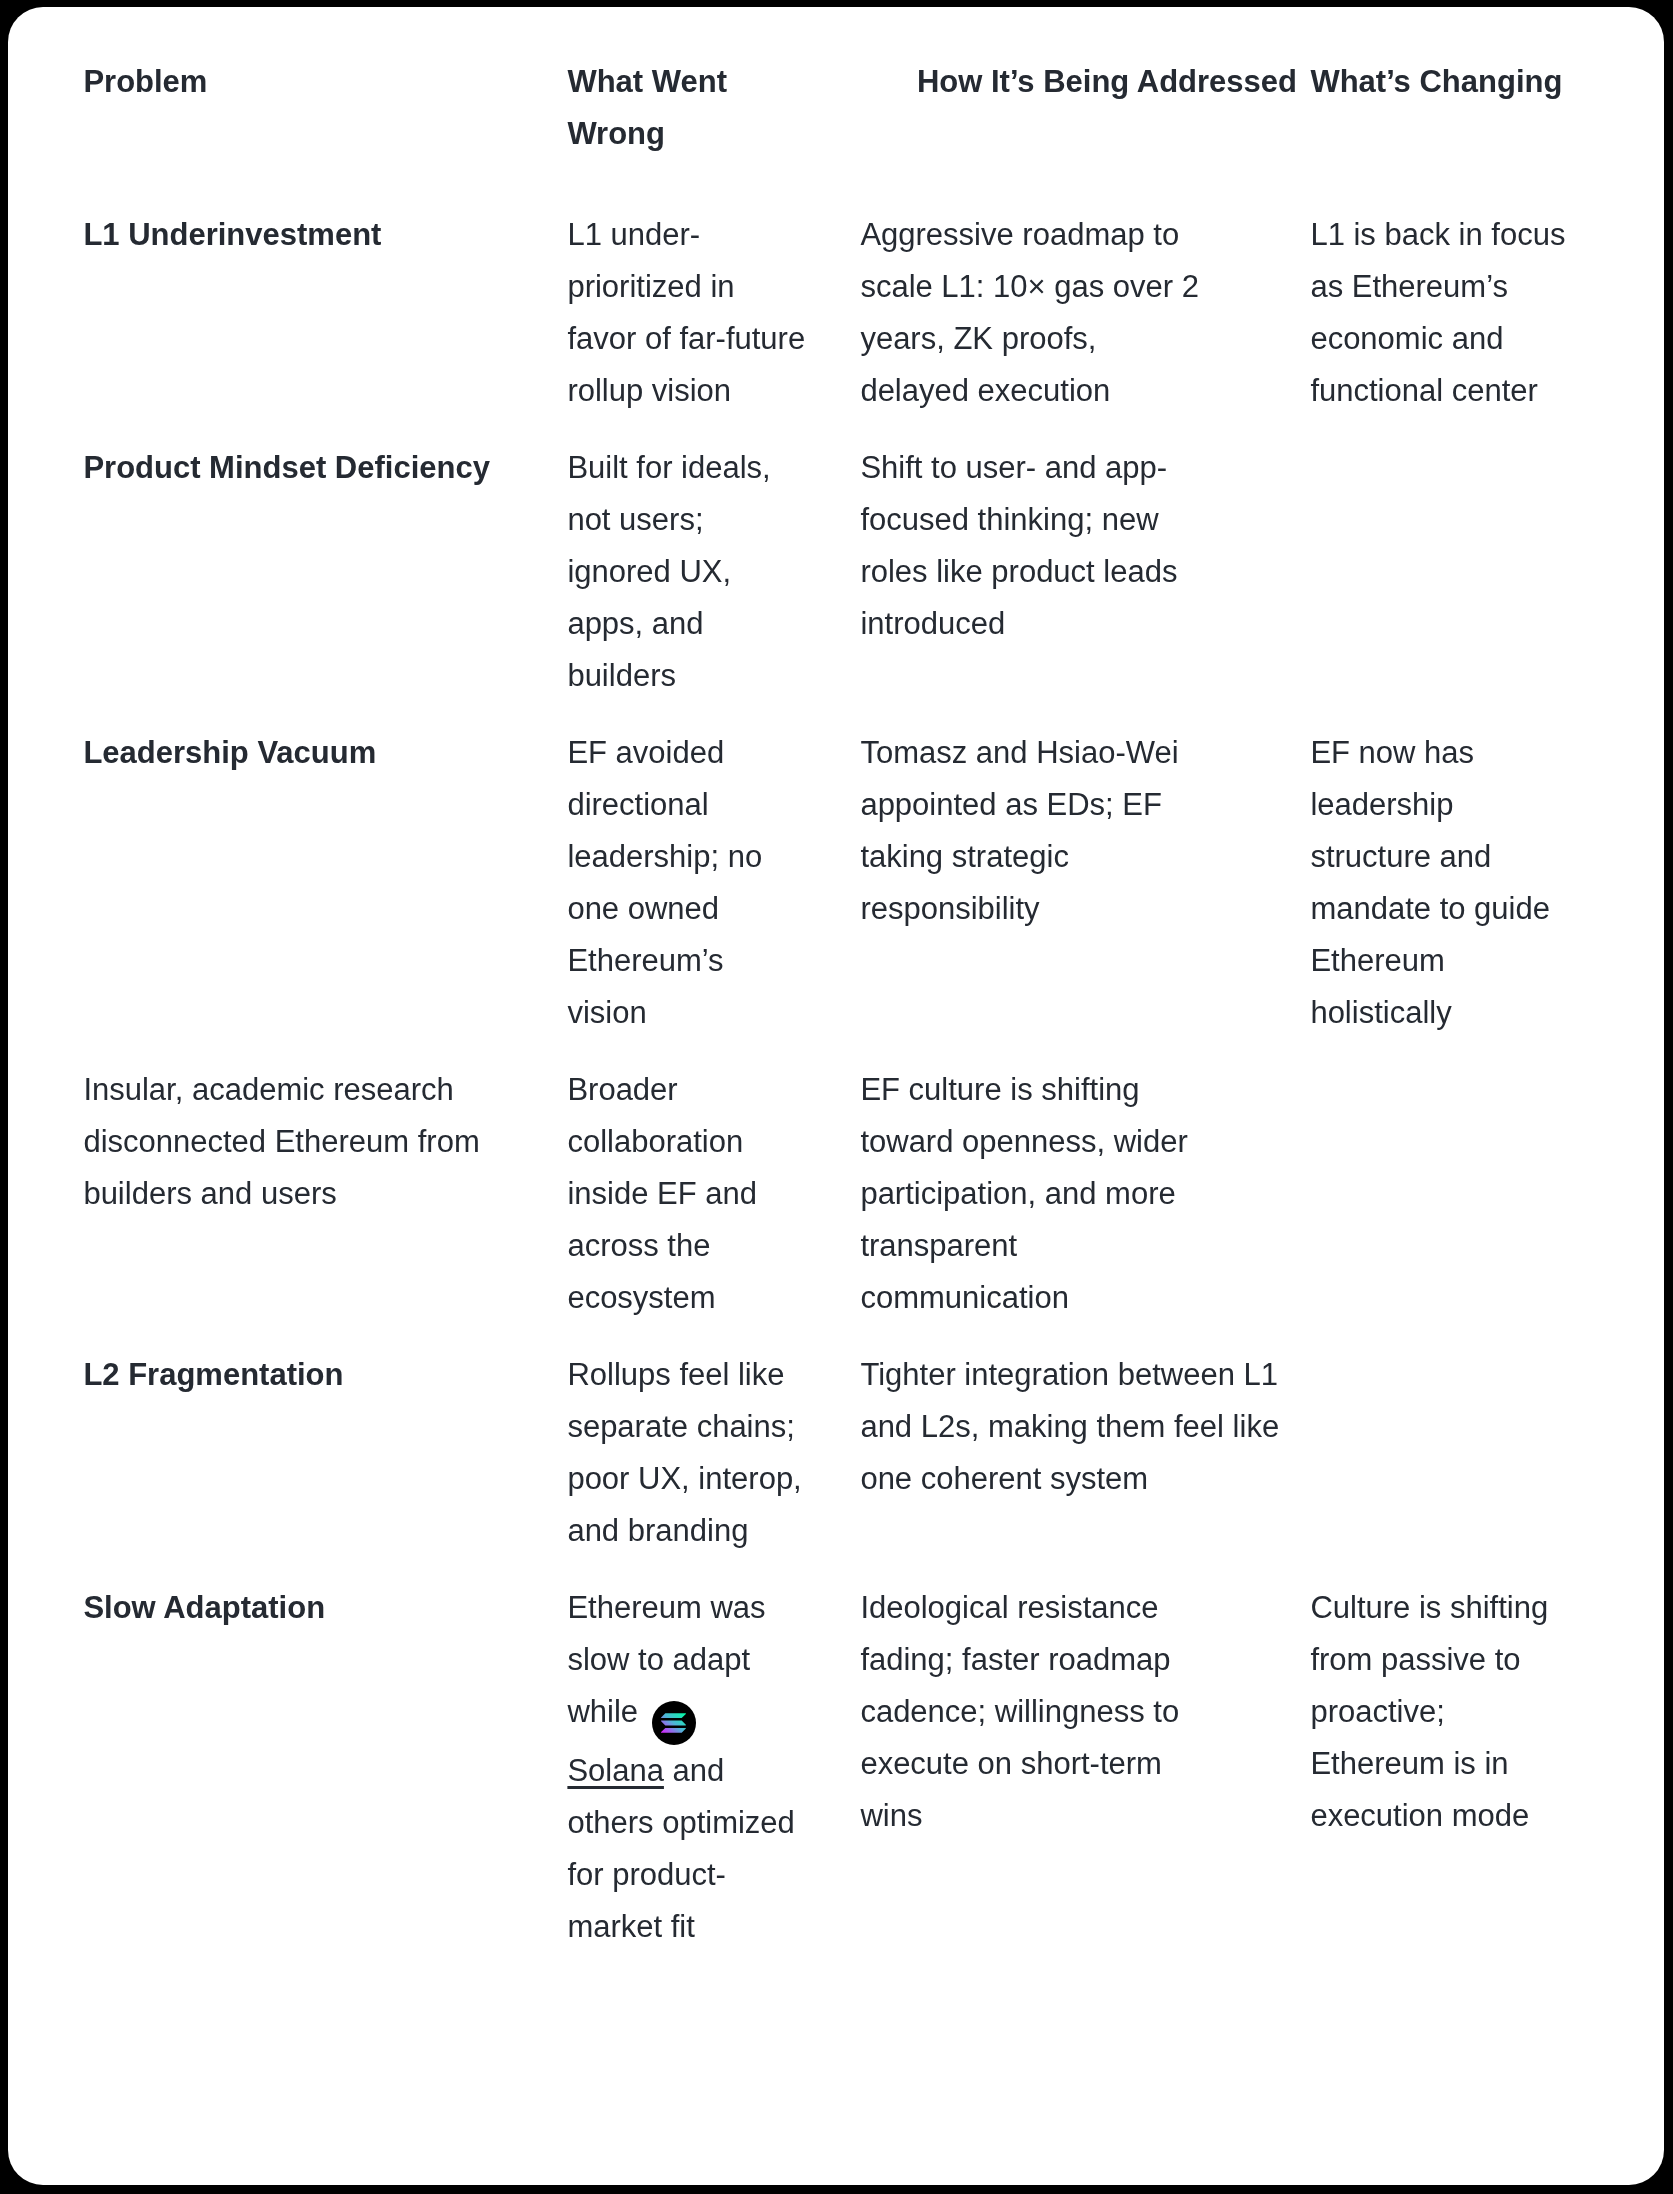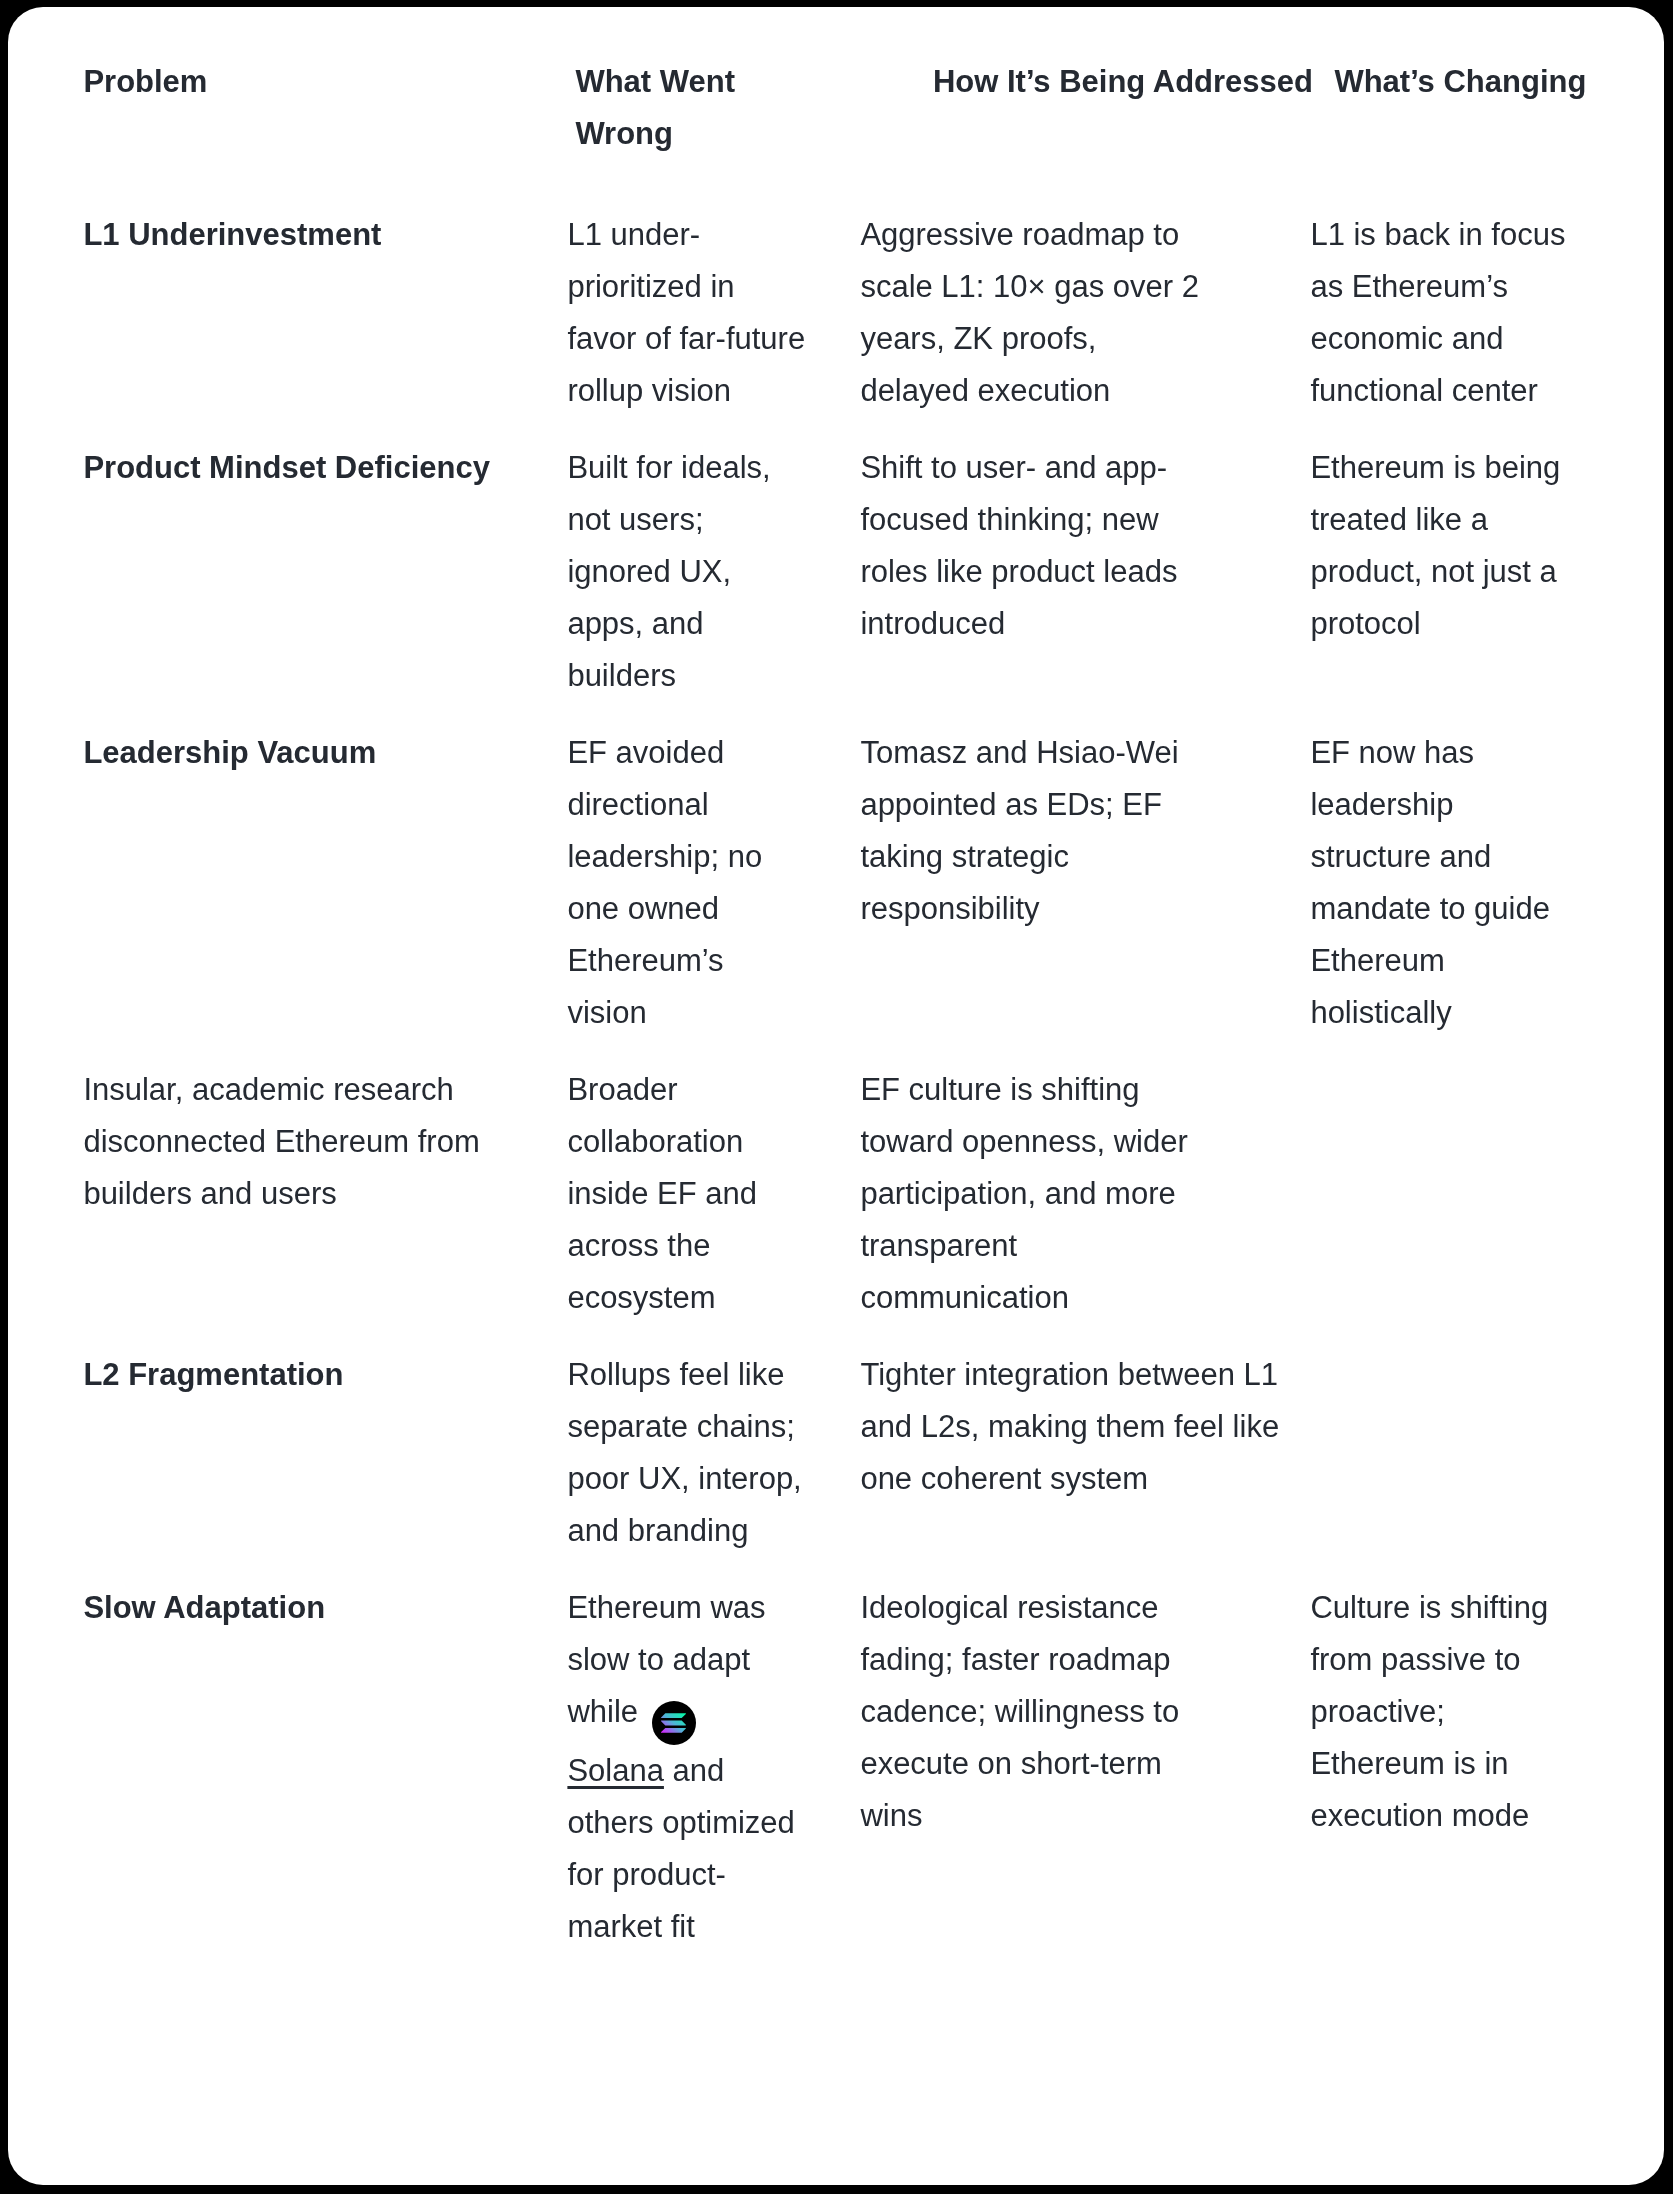--- a/index.html
+++ b/index.html
@@ -18,21 +18,21 @@
     box-sizing:border-box;
     padding:49px 42px 33px 75px;
     color:#252a32;
   }
   .t-row{
     display:grid;
     grid-template-columns:484px 293px 450px 294px;
     align-items:start;
     margin-bottom:25px;
   }
-  .t-head{ margin-bottom:49px;gap:8px; }
+  .t-head{ margin-bottom:49px; }
   .cell{
     font-size:31px;
     line-height:52px;
     font-weight:400;
     box-sizing:border-box;
   }
   .c1{ font-weight:700; padding-right:37px; }
   .c2{ padding-right:54px; }
   .c3{ padding-right:99px; }
   .c4{ padding-right:30px; }
@@ -72,21 +72,20 @@
     <div class="cell c1">L1 Underinvestment</div>
     <div class="cell c2">L1 under-prioritized in favor of far-future rollup vision</div>
     <div class="cell c3">Aggressive roadmap to scale L1: 10× gas over 2 years, ZK proofs, delayed execution</div>
     <div class="cell c4">L1 is back in focus as Ethereum’s economic and functional center</div>
   </div>
 
   <div class="t-row">
     <div class="cell c1">Product Mindset Deficiency</div>
     <div class="cell c2">Built for ideals, not users; ignored UX, apps, and builders</div>
     <div class="cell c3">Shift to user- and app-focused thinking; new roles like product leads introduced</div>
-    <div class="cell c4">Ethereum is being treated like a product, not just a protocol</div>
   </div>
 
   <div class="t-row">
     <div class="cell c1">Leadership Vacuum</div>
     <div class="cell c2">EF avoided directional leadership; no one owned Ethereum’s vision</div>
     <div class="cell c3">Tomasz and Hsiao-Wei appointed as EDs; EF taking strategic responsibility</div>
     <div class="cell c4">EF now has leadership structure and mandate to guide Ethereum holistically</div>
   </div>
 
   <div class="t-row">

